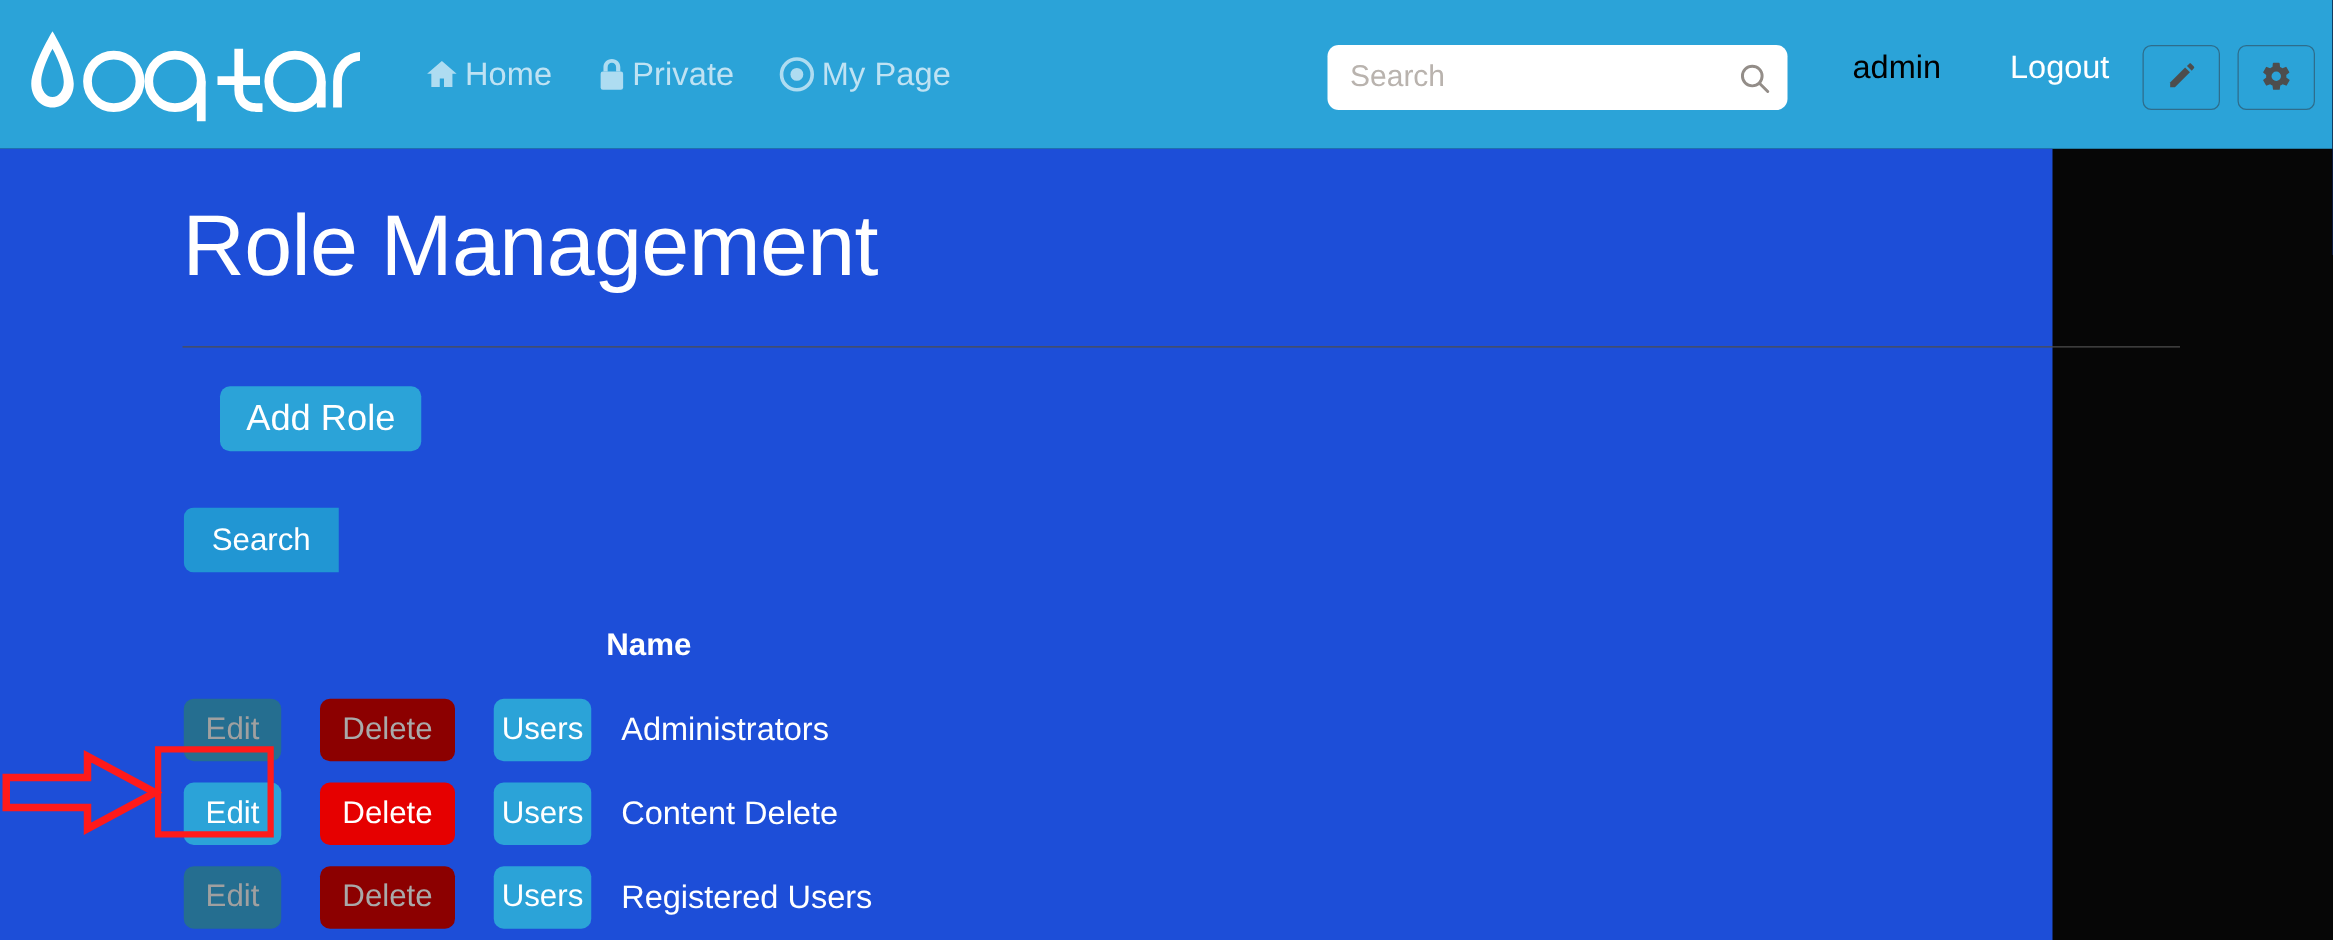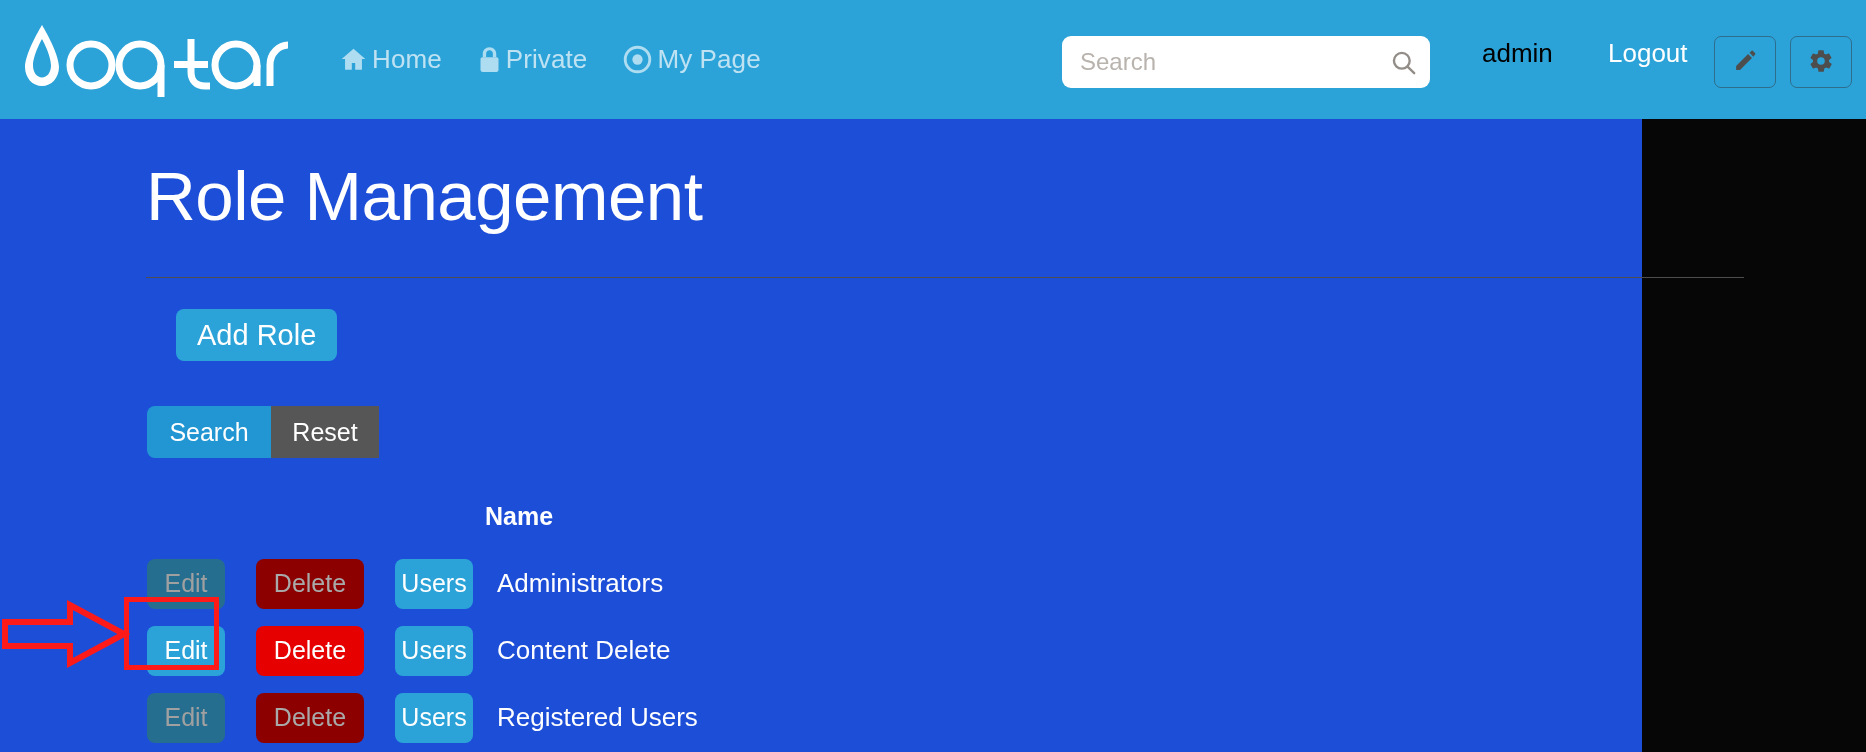--- a/index.html
+++ b/index.html
@@ -350,21 +350,20 @@
 
 <div class="page">
 
   <div class="page-title">Role Management</div>
   <div class="divider"></div>
 
   <button class="add-role-btn">Add Role</button>
 
   <div class="search-group">
     <button class="btn-search">Search</button>
-    <button class="btn-reset">Reset</button>
   </div>
 
   <div class="role-table">
 
     <div class="table-head">
       <span class="col-name-head">Name</span>
     </div>
 
     <div class="table-row">
       <button class="cell-btn edit disabled">Edit</button>

